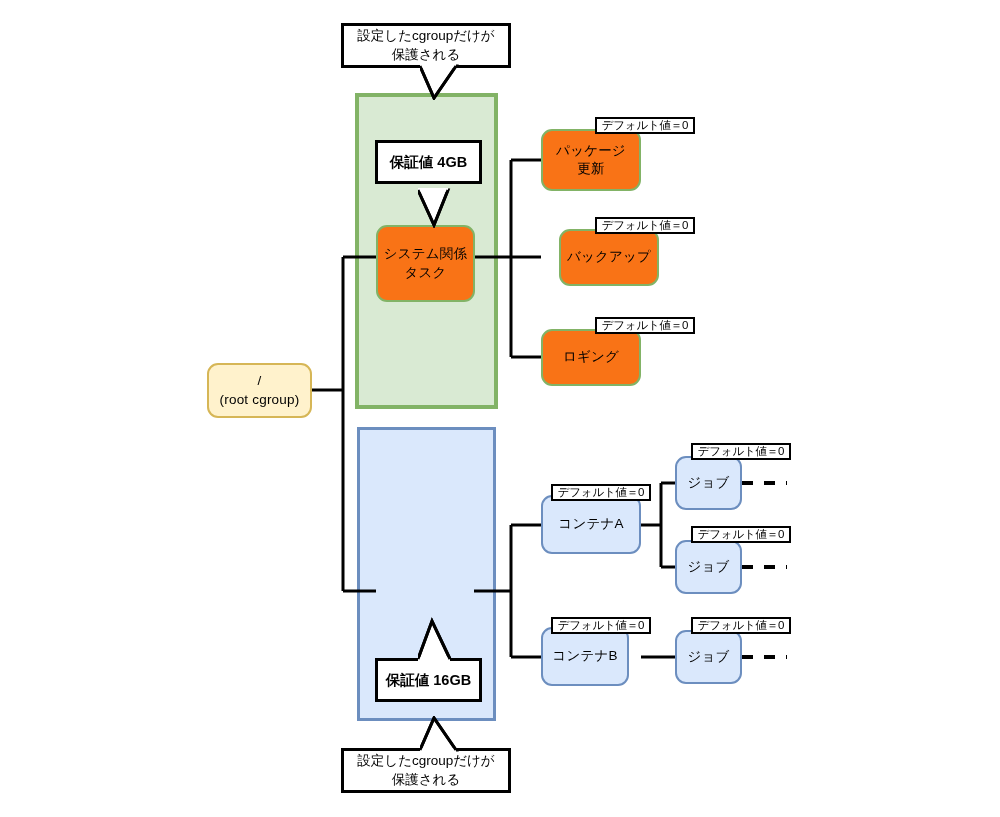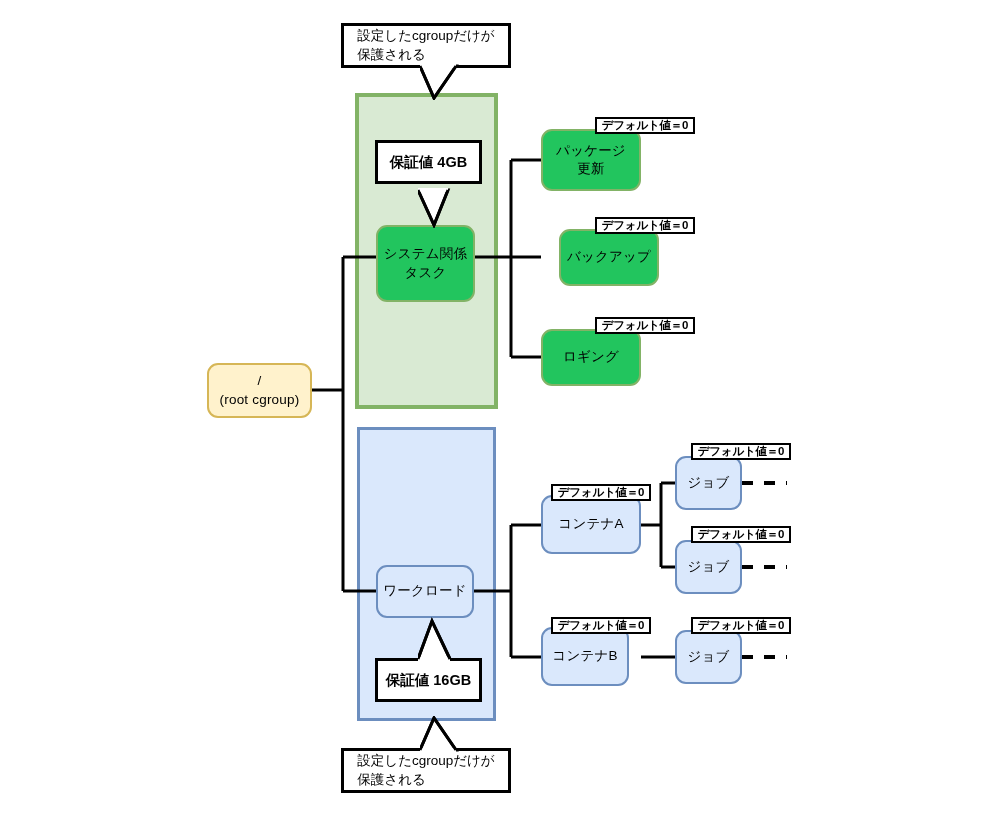--- a/index.html
+++ b/index.html
@@ -54,57 +54,57 @@
     line-height: 1.35;
     color: #000000;
     letter-spacing: 0.2px;
     white-space: pre-line;
   }
   .node-root {
     background: #fff2cc;
     border: 2px solid #d6b656;
   }
   .node-green {
-    background: #22c55e;
+    background: #f97316;
     border: 2.5px solid #82b366;
   }
   .node-blue {
     background: #dae8fc;
     border: 2.5px solid #6c8ebf;
   }
 
   
   .tag {
     position: absolute;
     box-sizing: border-box;
     background: #ffffff;
     border: 2px solid #000000;
     color: #000000;
     font-size: 11.5px;
-    font-weight: bold;
+    font-weight: normal;
     line-height: 1;
     display: flex;
     align-items: center;
     justify-content: center;
     letter-spacing: -0.2px;
     white-space: nowrap;
     z-index: 6;
   }
 
   
   .callout {
     position: absolute;
     box-sizing: border-box;
     background: #ffffff;
     border: 3px solid #000000;
     color: #000000;
     display: flex;
     align-items: center;
     justify-content: center;
-    text-align: left;
+    text-align: center;
     font-size: 13.5px;
     line-height: 1.4;
     white-space: pre-line;
     z-index: 7;
   }
   .callout-bold {
     font-weight: bold;
     font-size: 14.5px;
   }
   .callout-tail {
@@ -162,21 +162,20 @@
   <div class="node node-green" style="left:376px; top:225px; width:99px; height:77px;">システム関係
 タスク</div>
 
   <div class="node node-green" style="left:541px; top:129px; width:100px; height:62px;">パッケージ
 更新</div>
 
   <div class="node node-green" style="left:559px; top:229px; width:100px; height:57px;">バックアップ</div>
 
   <div class="node node-green" style="left:541px; top:329px; width:100px; height:57px;">ロギング</div>
 
-  <div class="node node-blue" style="left:376px; top:565px; width:98px; height:53px;">ワークロード</div>
 
   <div class="node node-blue" style="left:541px; top:495px; width:100px; height:59px;">コンテナA</div>
 
   <div class="node node-blue" style="left:541px; top:627px; width:88px; height:59px;">コンテナB</div>
 
   <div class="node node-blue" style="left:675px; top:456px; width:67px; height:54px;">ジョブ</div>
 
   <div class="node node-blue" style="left:675px; top:540px; width:67px; height:54px;">ジョブ</div>
 
   <div class="node node-blue" style="left:675px; top:630px; width:67px; height:54px;">ジョブ</div>

